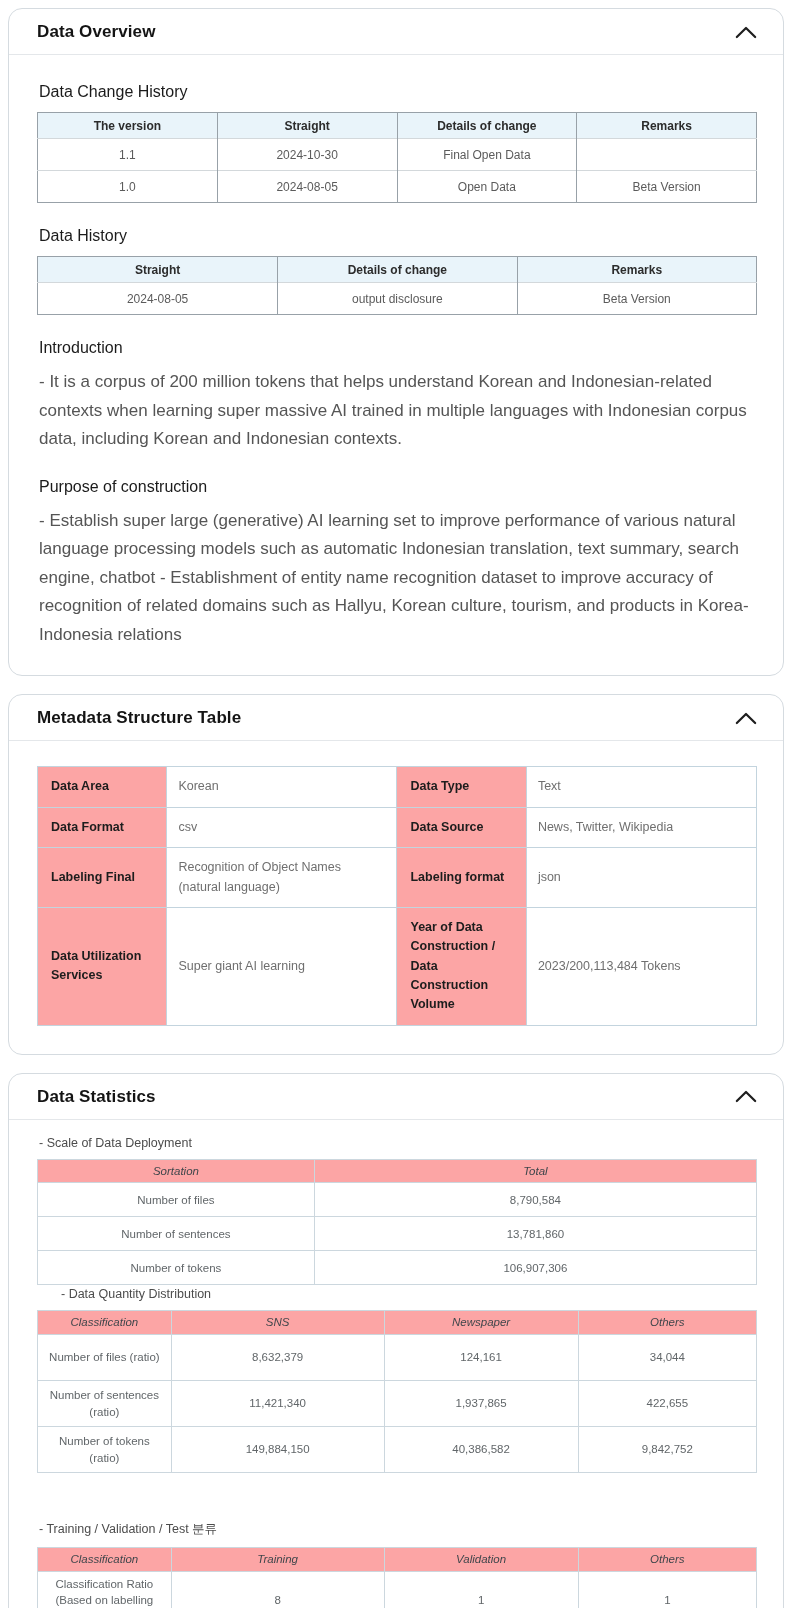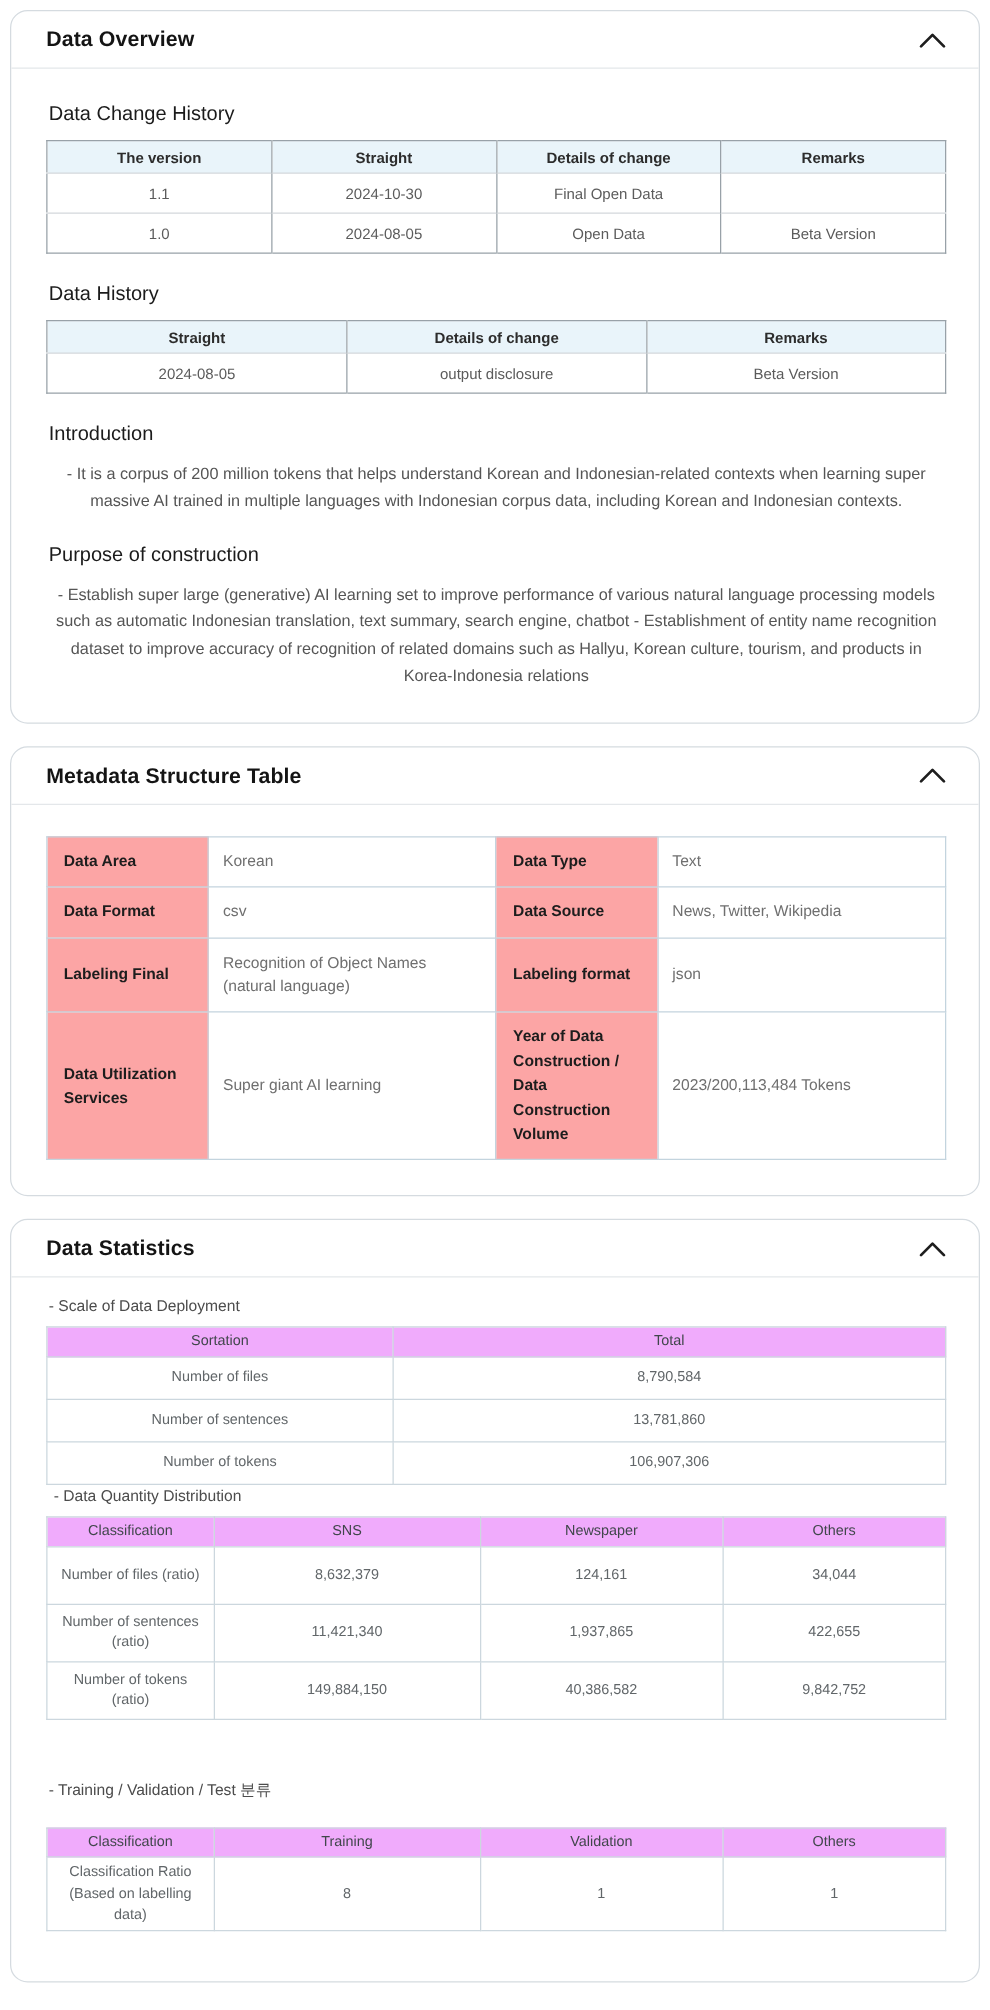--- a/index.html
+++ b/index.html
@@ -36,24 +36,23 @@
   .card-body { padding: 4px 26px 26px 28px; }
 
   h3.sub {
     font-size: 16px;
     font-weight: normal;
     color: #1b1b1b;
     margin: 24px 0 11px 2px;
   }
   p.para {
     margin: 0 2px;
-    font-size: 13px;
+    font-size: 17px;
     line-height: 1.68;
     color: #555;
-    text-align: center;
   }
 
   table.tbl {
     width: 100%;
     border-collapse: collapse;
     table-layout: fixed;
     margin: 0;
   }
 
   
@@ -101,40 +100,41 @@
   .tbl-s { border: 1px solid #b3c4cf; }
   .tbl-s th, .tbl-s td {
     border: 1px solid #ccd7de;
     text-align: center;
     vertical-align: middle;
     font-size: 11.5px;
     line-height: 1.45;
     padding: 4px 8px;
   }
   .tbl-s thead th {
-    background: #f0abfc;
+    background: #fca5a5;
     font-weight: normal;
     color: #40464b;
     height: 22px;
     padding: 3px 8px;
+    font-style: italic;
   }
   .tbl-s tbody td, .tbl-s tbody th {
     font-weight: normal;
     color: #616669;
     height: 34px;
   }
   .tbl-s.tall tbody td, .tbl-s.tall tbody th { height: 46px; }
 
   .stat-label {
     font-size: 12.5px;
     color: #4c4c4c;
     margin: 12px 0 9px 2px;
   }
   .stat-label.gap { margin-top: 48px; margin-bottom: 2px; }
-  .stat-label.indent { margin-top: 2px; margin-left: 6px; margin-bottom: 9px; }
+  .stat-label.indent { margin-top: 2px; margin-left: 24px; margin-bottom: 9px; }
   .spacer-b { height: 9px; }
 </style>
 </head>
 <body>
 
 <div class="page">
 
   <section class="card">
     <div class="card-header">
       <h2 class="card-title">Data Overview</h2>
@@ -322,21 +322,21 @@
             </tr>
             <tr>
               <td>Number of tokens (ratio)</td>
               <td>149,884,150</td>
               <td>40,386,582</td>
               <td>9,842,752</td>
             </tr>
           </tbody>
         </table>
 
-      <div class="stat-label gap" style="margin-bottom:21px;">- Training / Validation / Test 분류</div>
+      <div class="stat-label gap" style="margin-bottom:9px;">- Training / Validation / Test 분류</div>
       <table class="tbl tbl-s tall">
         <colgroup>
             <col style="width:18.6%">
             <col style="width:29.6%">
             <col style="width:27%">
             <col style="width:24.8%">
           </colgroup>
       <thead>
             <tr>
               <th>Classification</th>

